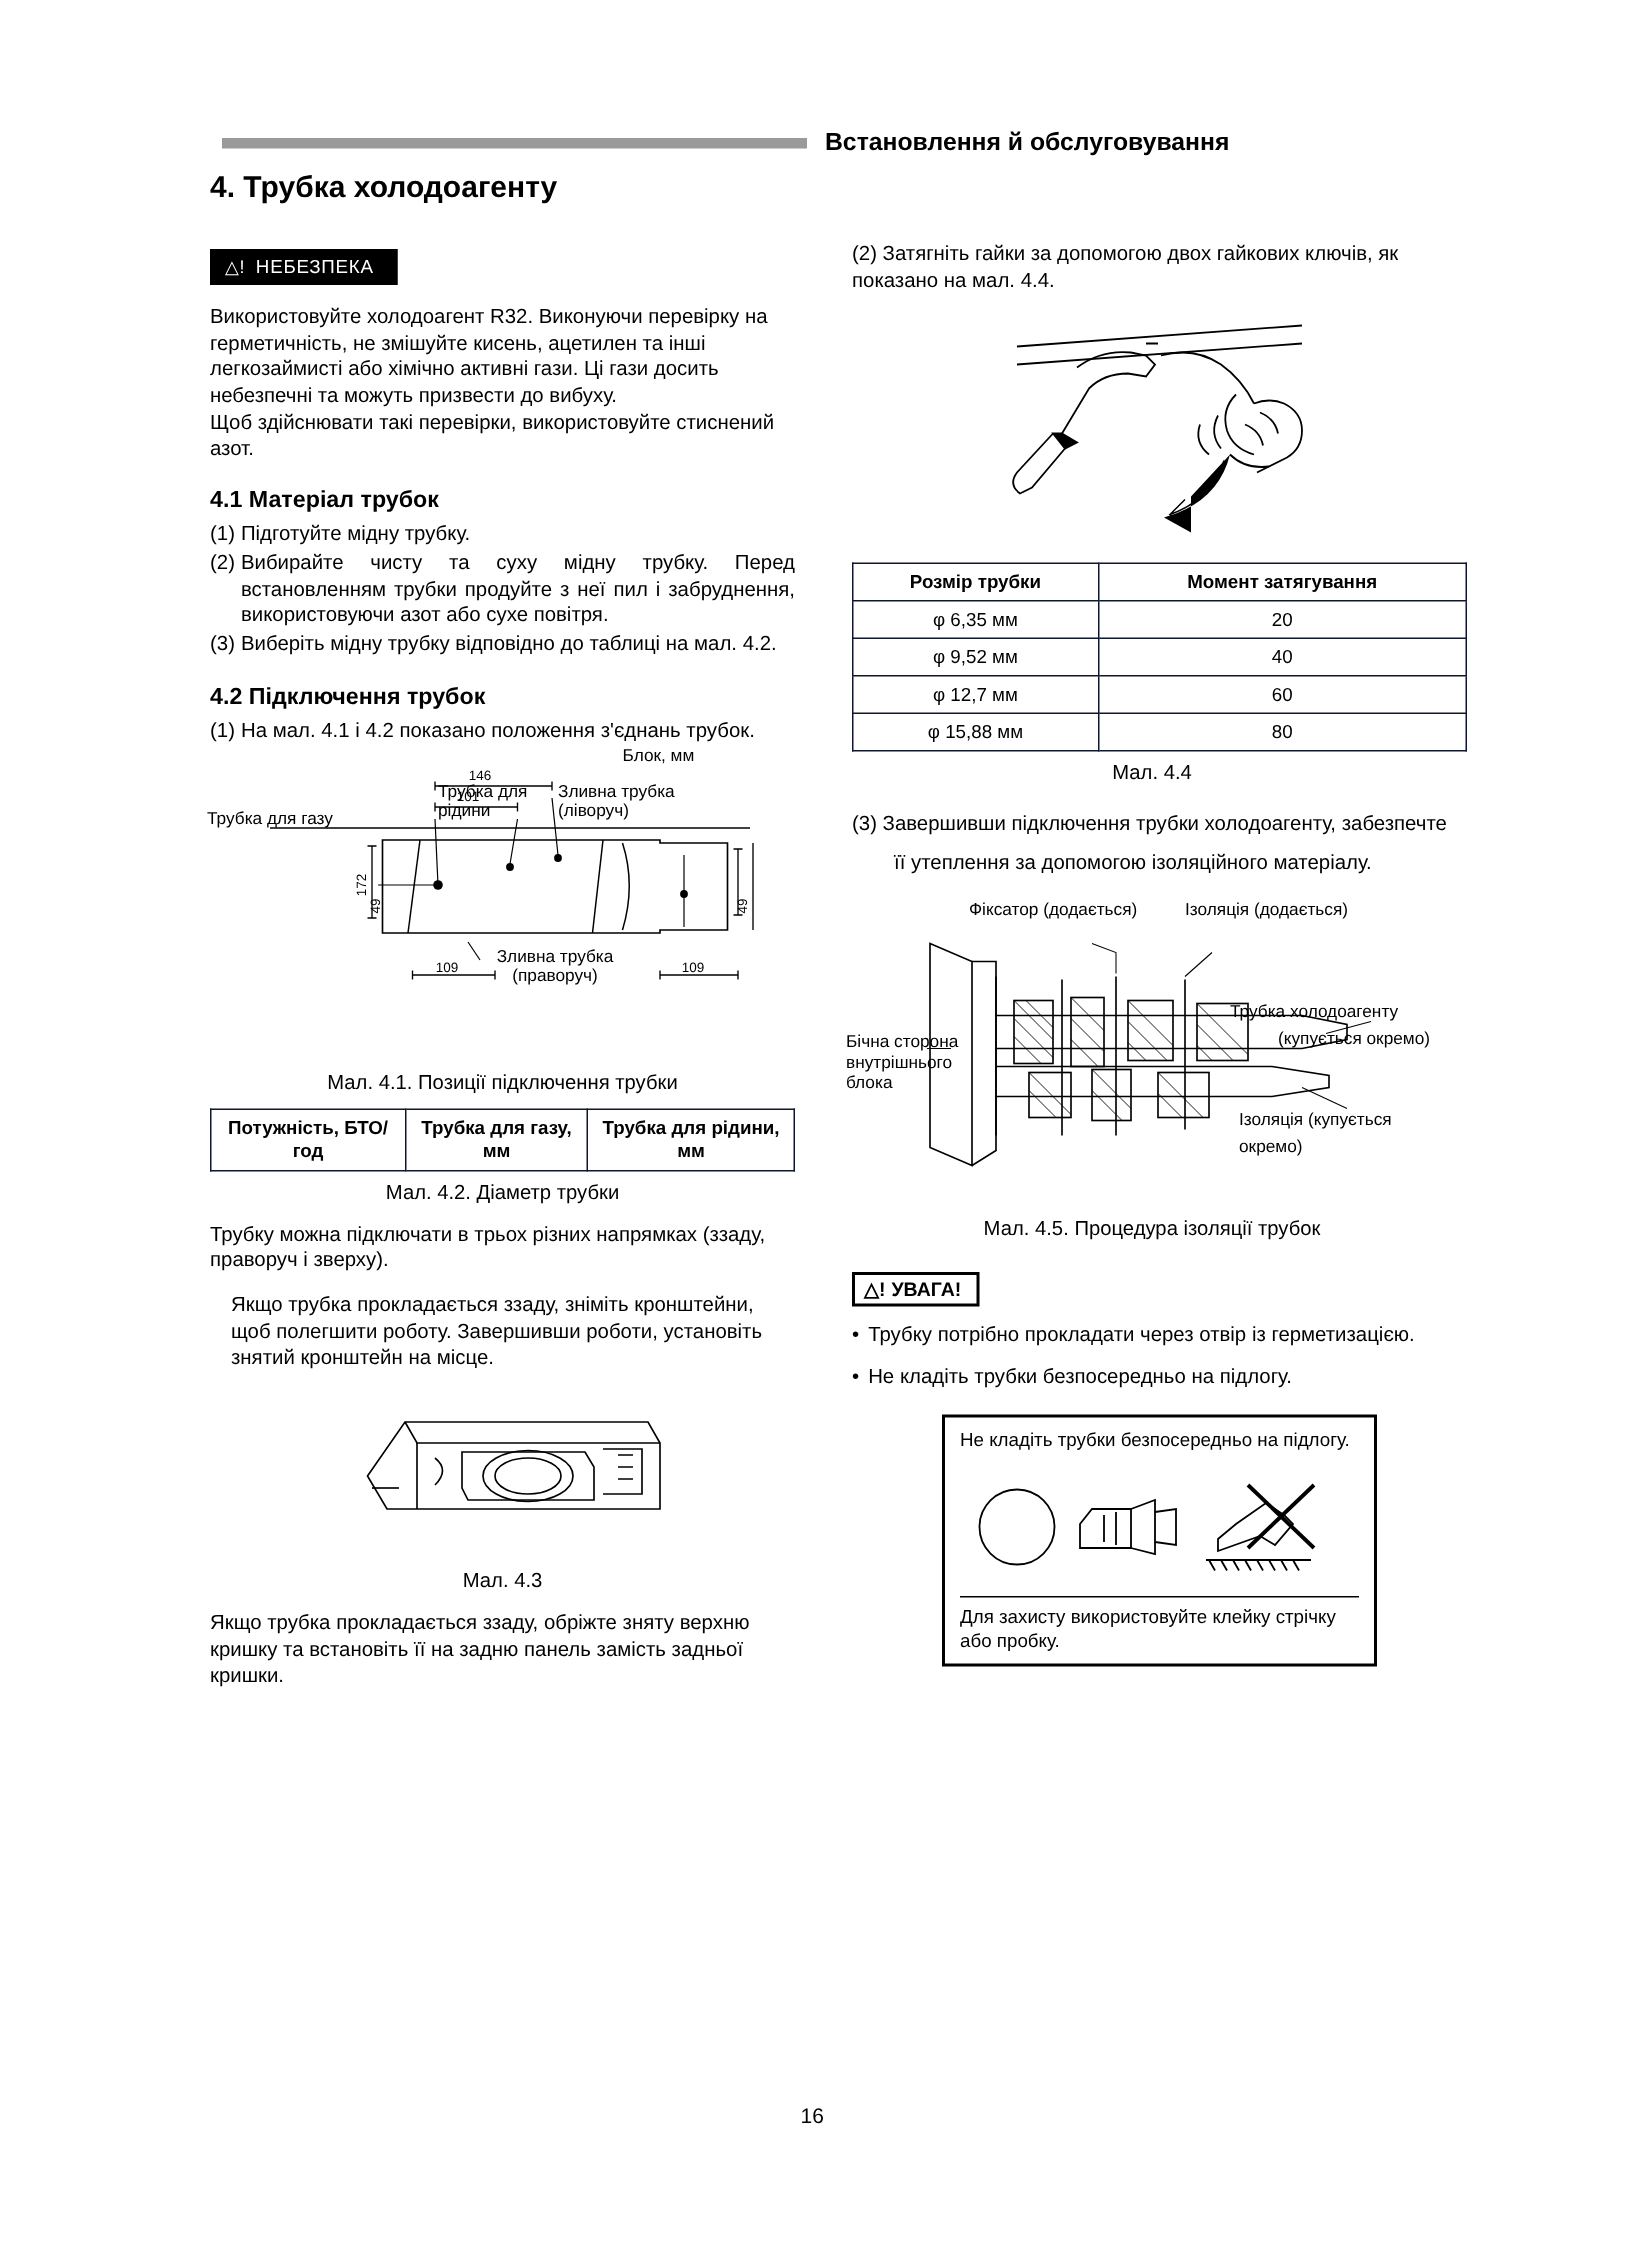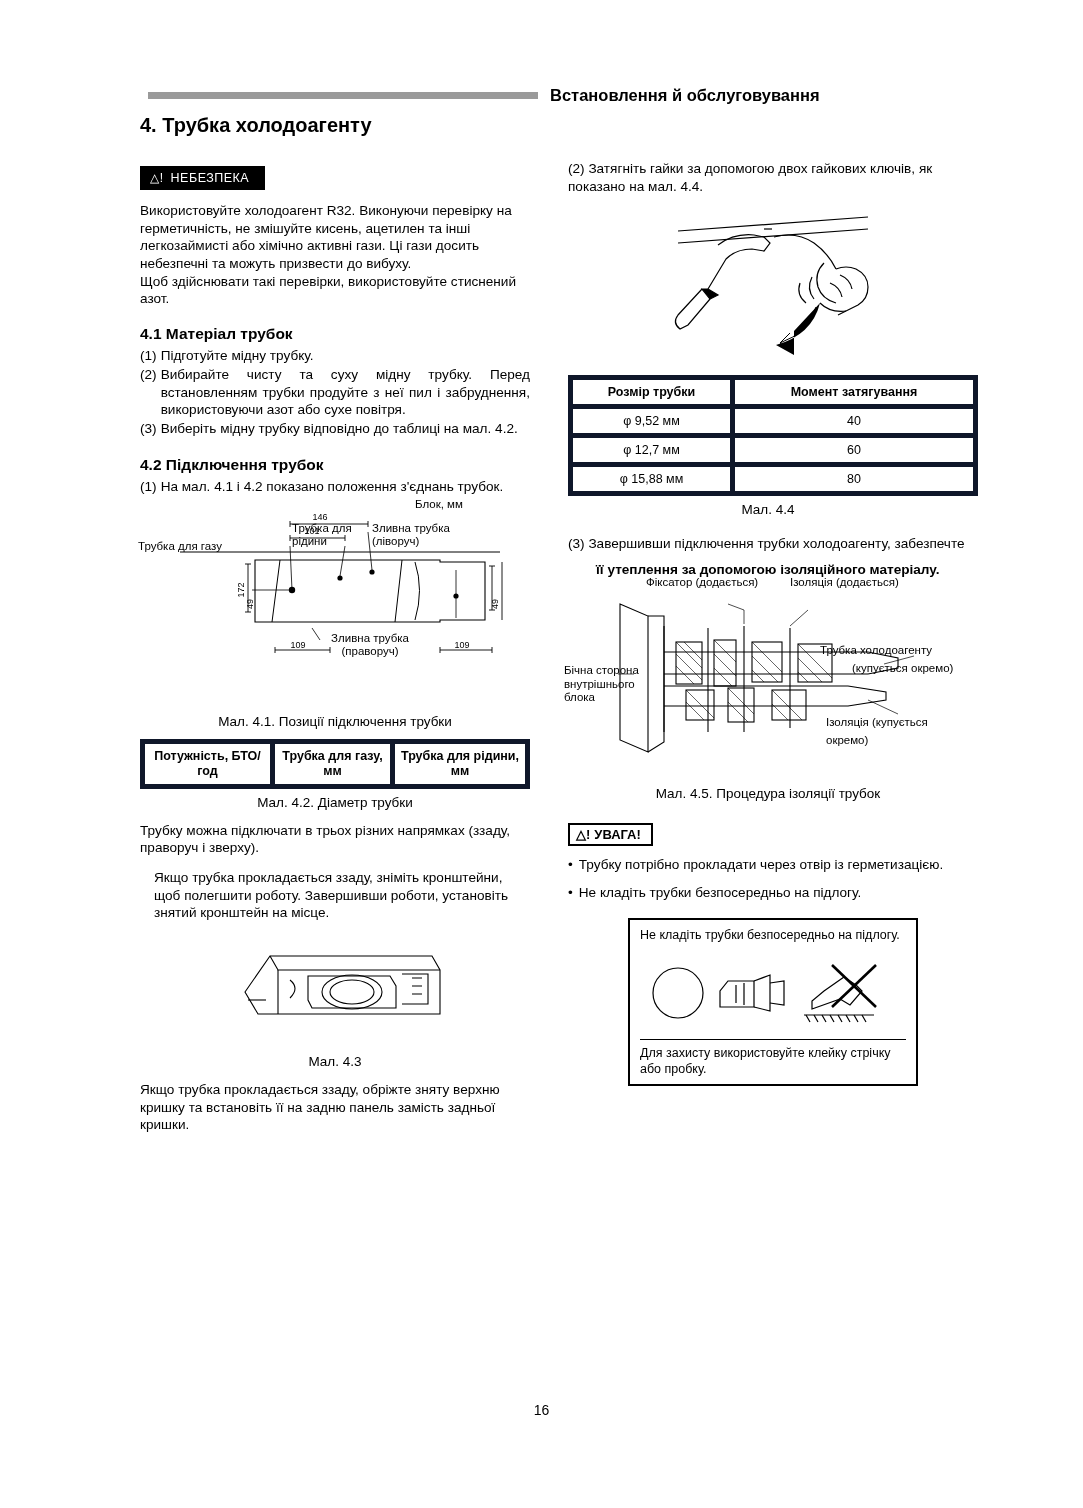--- a/index.html
+++ b/index.html
@@ -50,21 +50,21 @@
   }
   .list { font-size:13.6px; line-height:1.30; }
   .list-item { display:flex; gap:4px; margin-top:1px; }
   .list-item .num { flex:0 0 auto; }
   .list-item .txt2 { flex:1 1 auto; text-align:justify; }
 
   .fig-cap { text-align:center; font-size:13.5px; margin-top:6px; }
 
   table.tbl { border-collapse:collapse; width:100%; }
   table.tbl td, table.tbl th {
-    border:5px solid #0f172a; font-size:12.5px; padding:5px 4px;
+    border:1px solid #0f172a; font-size:12.5px; padding:5px 4px;
     text-align:center; font-weight:normal;margin-left:11px;
   }
   table.tbl th { font-weight:bold; font-size:12.5px; }
 
   .torque-tbl { width:400px; margin-top:12px; }
   .torque-tbl th, .torque-tbl td { padding:6px 4px; font-size:13px; }
 
   .diam-tbl { width:370px; margin:10px auto 0 auto; }
   .diam-tbl th { font-size:12px; line-height:1.2; padding:5px 2px; }
   .diam-tbl td { font-size:13px; padding:8px 2px; }
@@ -275,39 +275,43 @@
       </svg>
     </div>
 
     <table class="tbl torque-tbl">
       <tbody>
           <tr>
         <th style="width:40%;">Розмір трубки</th>
         <th>Момент затягування</th>
       </tr>
       <tr>
+        <td>φ 6,35 мм</td>
+        <td>20</td>
+      </tr>
+      <tr>
         <td>φ 9,52 мм</td>
         <td>40</td>
       </tr>
       <tr>
         <td>φ 12,7 мм</td>
         <td>60</td>
       </tr>
       <tr>
         <td>φ 15,88 мм</td>
         <td>80</td>
       </tr>
     </tbody>
       </table>
     <div class="fig-cap" style="width:400px;">Мал. 4.4</div>
 
     <div class="body-text" style="margin-top:18px;">(3) Завершивши підключення трубки холодоагенту, забезпечте</div>
-    <div class="txt" style="margin-left:28px; margin-top:8px;font-weight:bold;">її утеплення за допомогою ізоляційного матеріалу.</div>
-
-    <div style="margin-top:4px; position:relative;">
+    <div class="txt" style="margin-left:28px; margin-top:8px;">її утеплення за допомогою ізоляційного матеріалу.</div>
+
+    <div style="margin-top:24px; position:relative;">
       <svg width="400" height="180" viewBox="0 0 400 180">
         <g fill="none" stroke="#000" stroke-width="1.1">
 
           <path d="M52 22 L80 34 L80 170 L52 158 Z"></path>
           <path d="M80 34 L96 34 L96 160 L80 170"></path>
           <path d="M96 44 L96 150"></path>
 
           <path d="M96 70 L300 70"></path>
           <path d="M96 92 L300 92"></path>
           <path d="M96 104 L280 104"></path>

